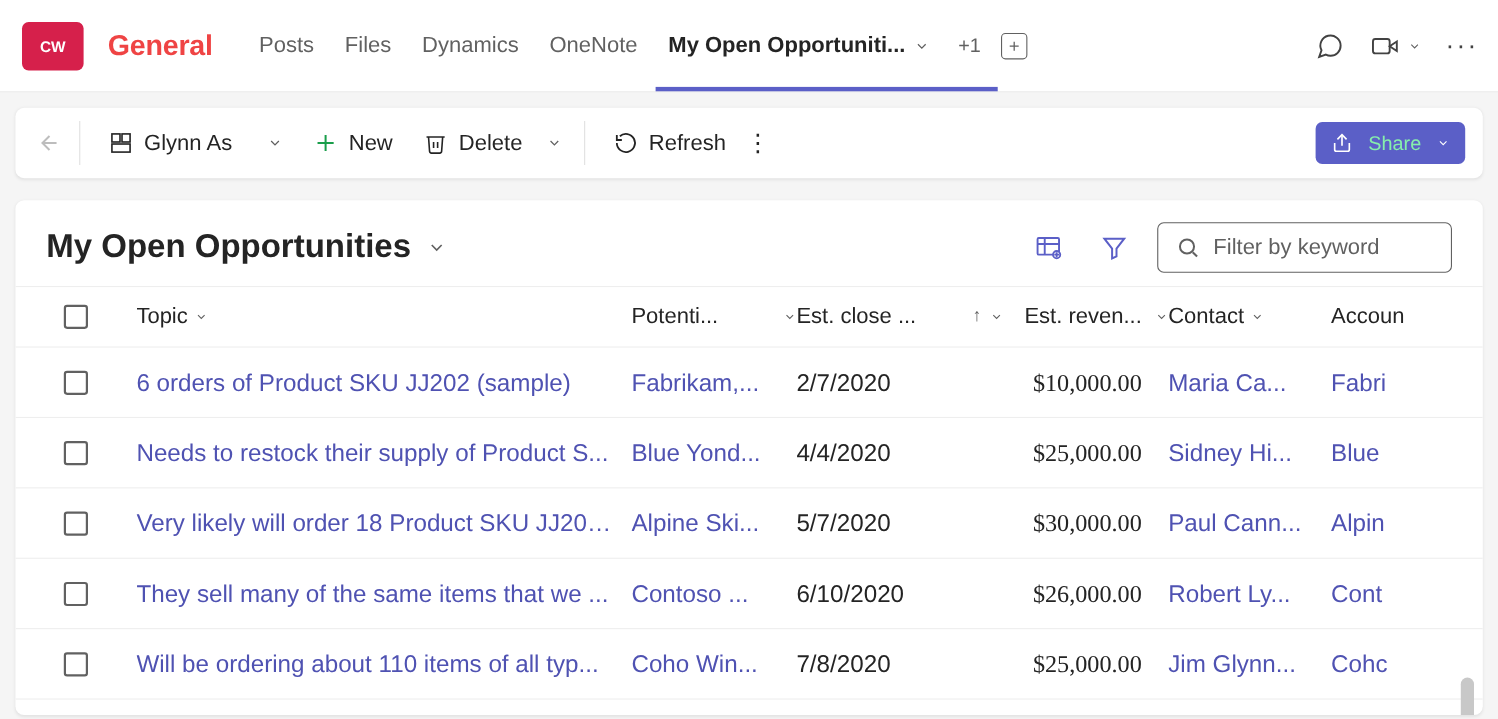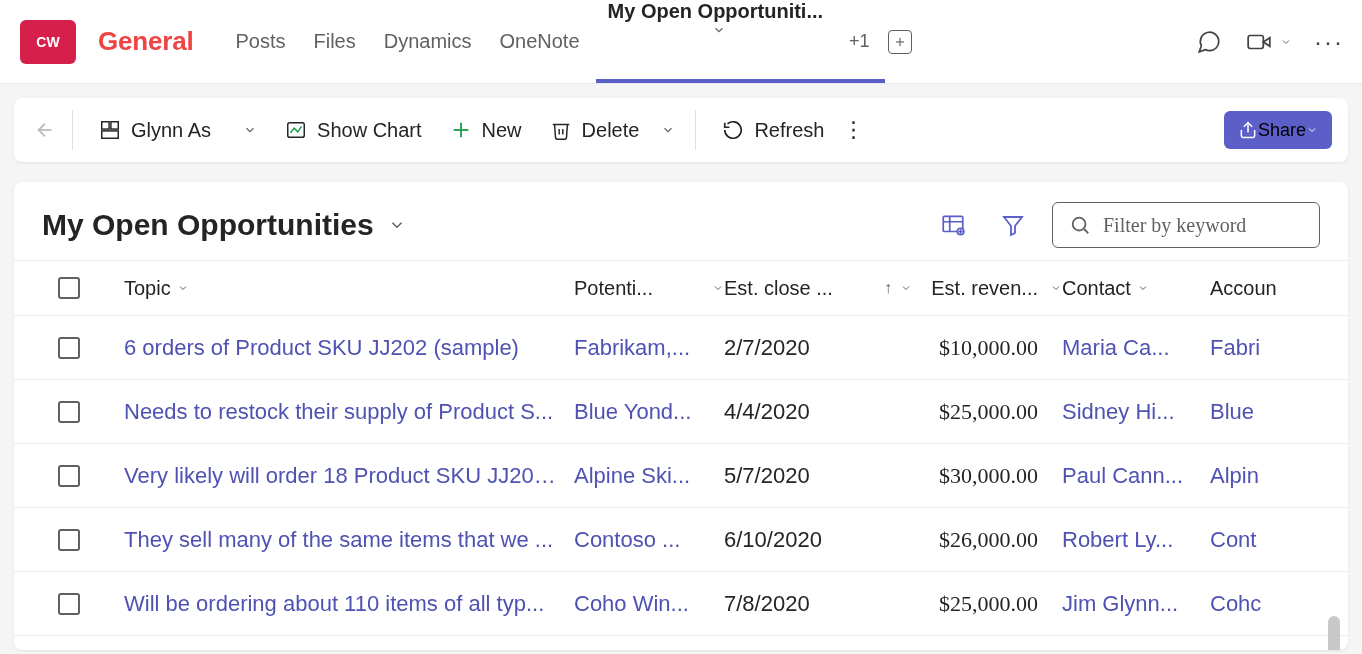--- a/index.html
+++ b/index.html
@@ -50,21 +50,20 @@
     align-items: center;
     padding: 0 14px;
     font-size: 20px;
     color: #616161;
     cursor: pointer;
     position: relative;
   }
   .tab.active {
     color: #242424;
     font-weight: 600;
-    flex-direction: column;
   }
   .tab.active::after {
     content: "";
     position: absolute;
     left: 2px; right: -48px; bottom: 0;
     height: 4px;
     background: #5b5fc7;
   }
   .tab .chev { margin-left: 8px; color: #616161; font-size: 14px; }
   .tab-extra {
@@ -110,24 +109,24 @@
     font-size: 20px; color:#242424;
     padding: 0 14px;
     cursor: pointer;
   }
   .cmd-item .ico { width:22px; height:22px; display:flex; align-items:center; justify-content:center; }
   .cmd-item.chev-only { padding: 0 8px; }
   .cmd-more { width:30px; display:flex; justify-content:center; font-size:22px; color:#242424; }
   .cmd-spacer { flex:1 1 auto; }
   .share-btn {
     background:#5b5fc7;
-    color:#000000;
+    color:#86efac;
     border-radius:6px;
     height:38px;
-    display:flex; align-items:center; gap:0;
+    display:flex; align-items:center; gap:14px;
     padding:0 14px;
     font-size:18px;
     cursor:pointer;
   }
   .share-btn .ico { width:20px; height:20px; }
   .share-btn .chev { font-size:12px; }
 
   
   .data-card {
     margin: 20px 14px 0 14px;
@@ -152,21 +151,21 @@
   .view-icons { display:flex; align-items:center; gap:34px; }
   .view-icons .ico { width:26px; height:26px; color:#5b5fc7; display:flex; align-items:center; justify-content:center; }
   .filter-box {
     display:flex; align-items:center; gap:12px;
     border:1.5px solid #616161; border-radius:6px;
     height:46px; padding:0 16px;
     width:268px; margin-left: 26px;
   }
   .filter-box input {
     border:none; outline:none; font-size:20px; width:100%;
-    font-family: Liberation Serif, serif; color:#1d4ed8;
+    font-family: Liberation Sans, sans-serif; color:#1d4ed8;
   }
   .filter-box input::placeholder { color:#616161; }
 
   
   .grid { width:100%; position:relative; }
   .grid-scroll-thumb {
     position:absolute; right:8px; top:356px; width:12px; height:260px;
     background:#c8c8c8; border-radius:6px;
   }
   .grid-head,
@@ -285,29 +284,20 @@
     </span>
     <span>Glynn As</span>
     <span style="width:12px"></span>
     <span>
       <svg width="14" height="14" viewBox="0 0 24 24" fill="none" stroke="#616161" stroke-width="2">
           <polyline points="6 9 12 15 18 9"></polyline>
         </svg>
     </span>
   </div>
 
-  <div class="cmd-item">
-    <span class="ico">
-      <svg width="22" height="22" viewBox="0 0 24 24" fill="none" stroke="#242424" stroke-width="1.6">
-        <rect x="3" y="4" width="18" height="16" rx="2"></rect>
-          <polyline points="6 15 10 10 14 14 18 8" stroke="#1a9e4b"></polyline>
-      </svg>
-    </span>
-    <span>Show Chart</span>
-  </div>
 
   <div class="cmd-item">
     <span class="ico">
       <svg width="22" height="22" viewBox="0 0 24 24" fill="none" stroke="#1a9e4b" stroke-width="2">
           <line x1="12" y1="4" x2="12" y2="20"></line>
           <line x1="4" y1="12" x2="20" y2="12"></line>
         </svg>
     </span>
     <span>New</span>
   </div>

